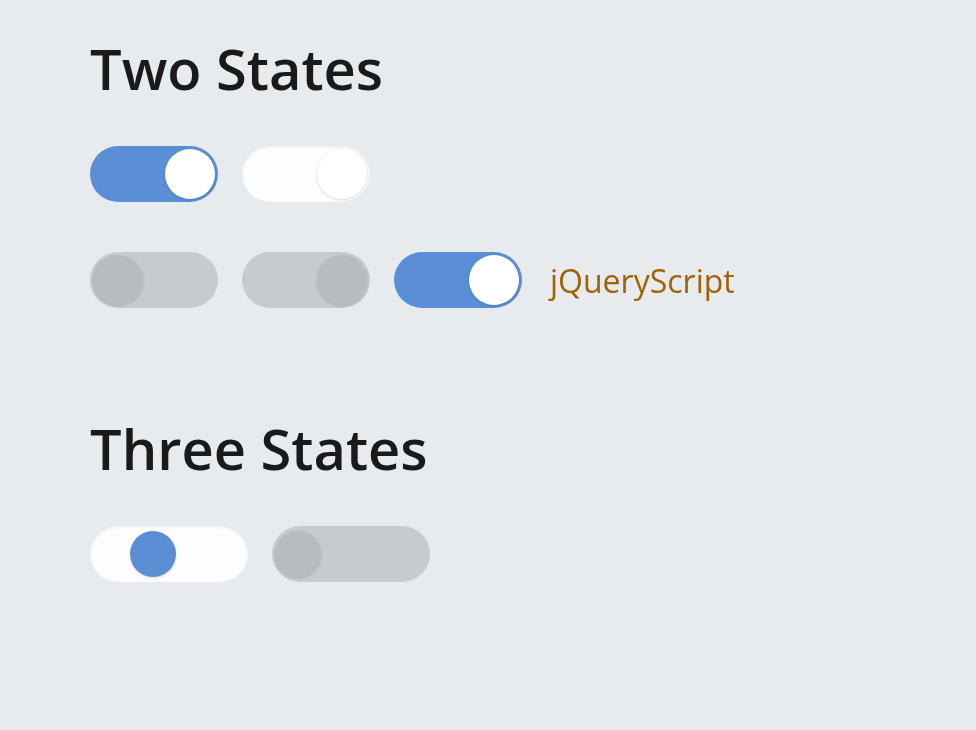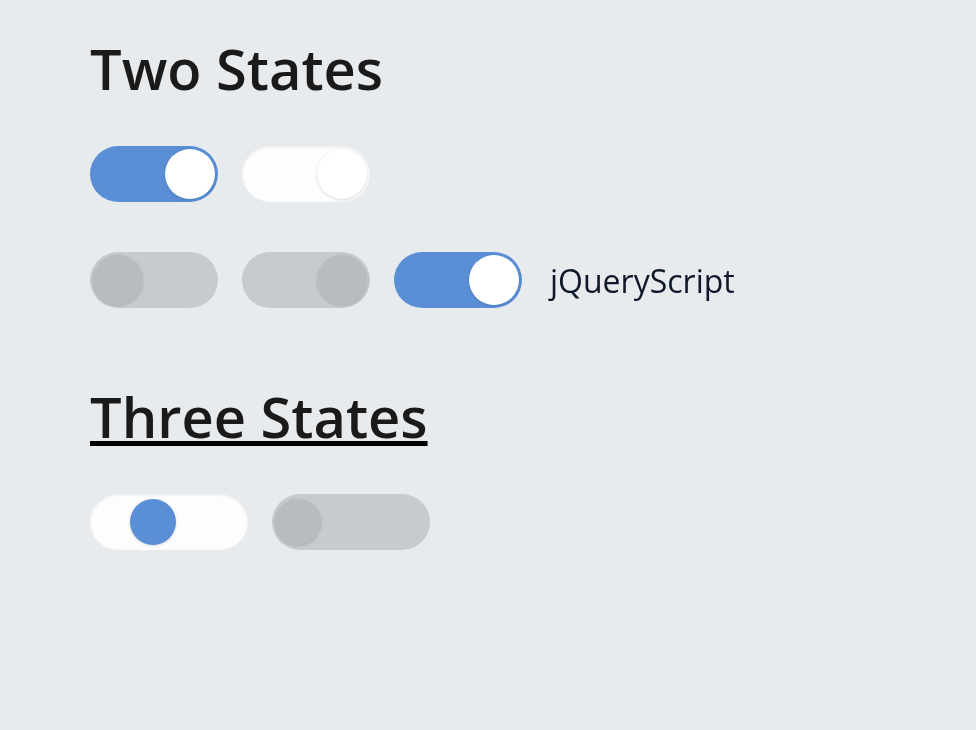--- a/index.html
+++ b/index.html
@@ -66,26 +66,25 @@
     }
     .thumb-right {
       right: 3px;
     }
     .thumb-center {
       left: 50%;
       transform: translateX(-50%);
     }
     .label {
       font-size: 32px;
-      color: #0f172a;
+      color: #a16207;
       margin-left: 4px;
     }
     .section-two {
-      margin-top: 70px;
-      text-decoration: underline;
+      margin-top: 102px;
     }
     .toggle-three {
       width: 158px;
       height: 56px;
       border-radius: 28px;
       position: relative;
       cursor: pointer;
       display: inline-block;
     }
     .toggle-three .thumb {

